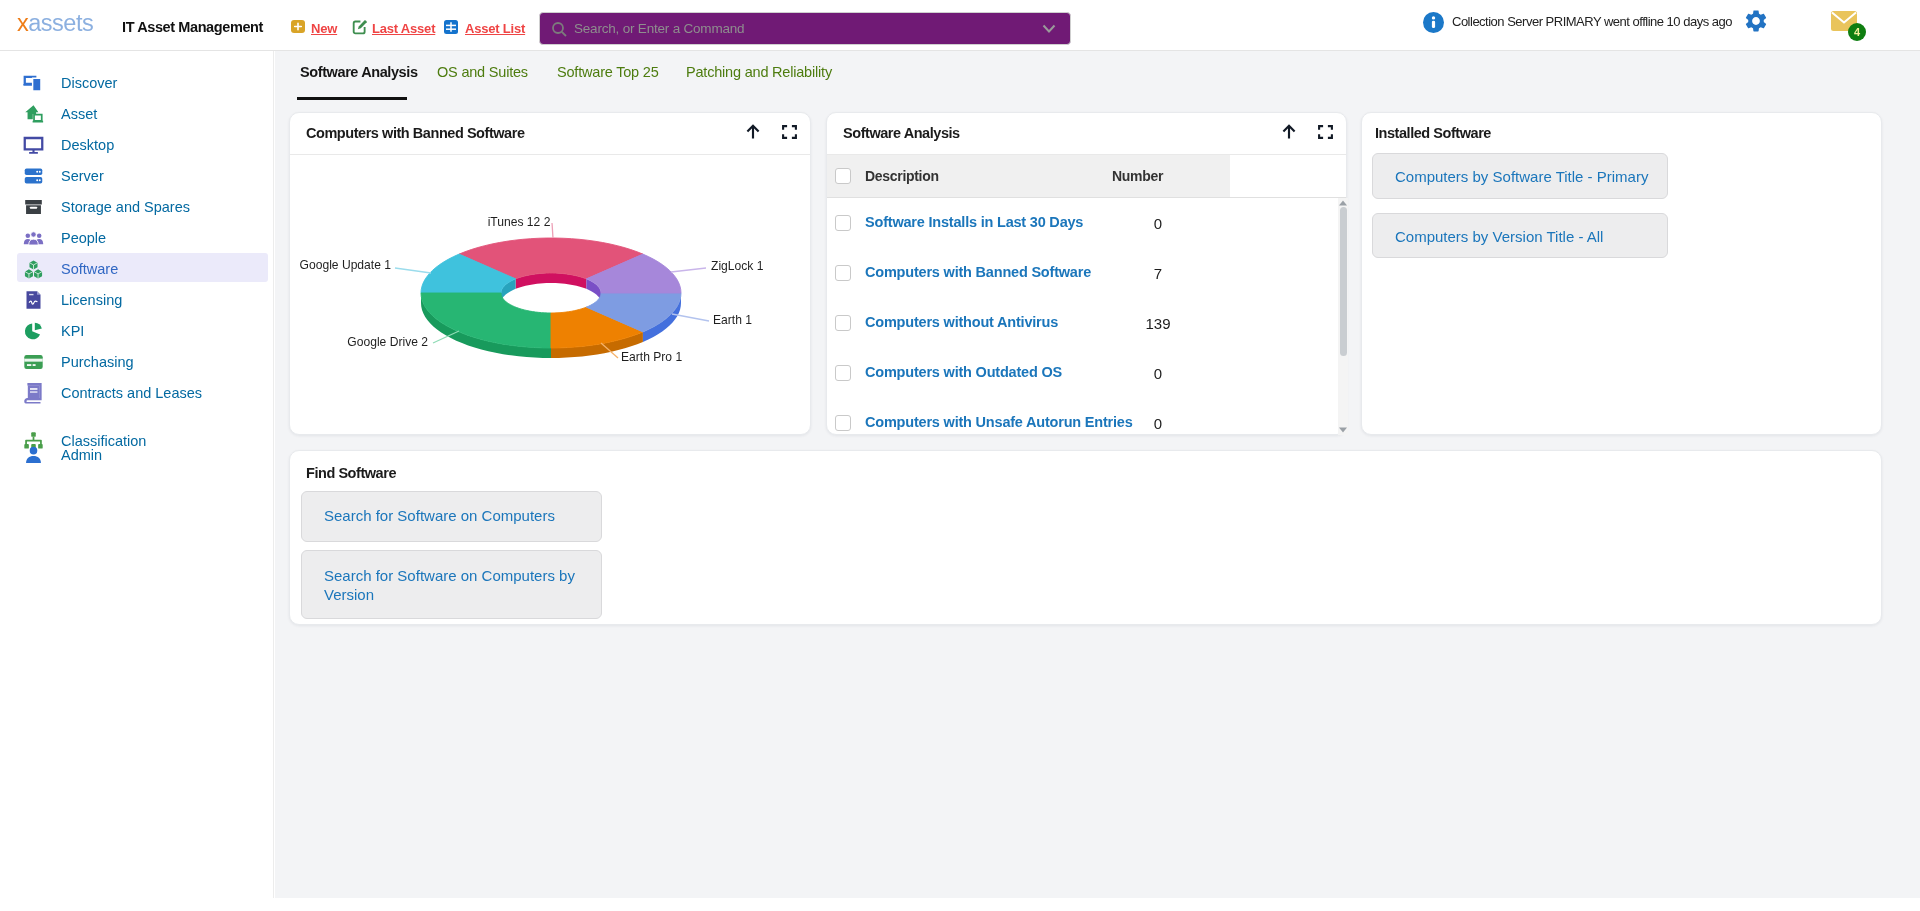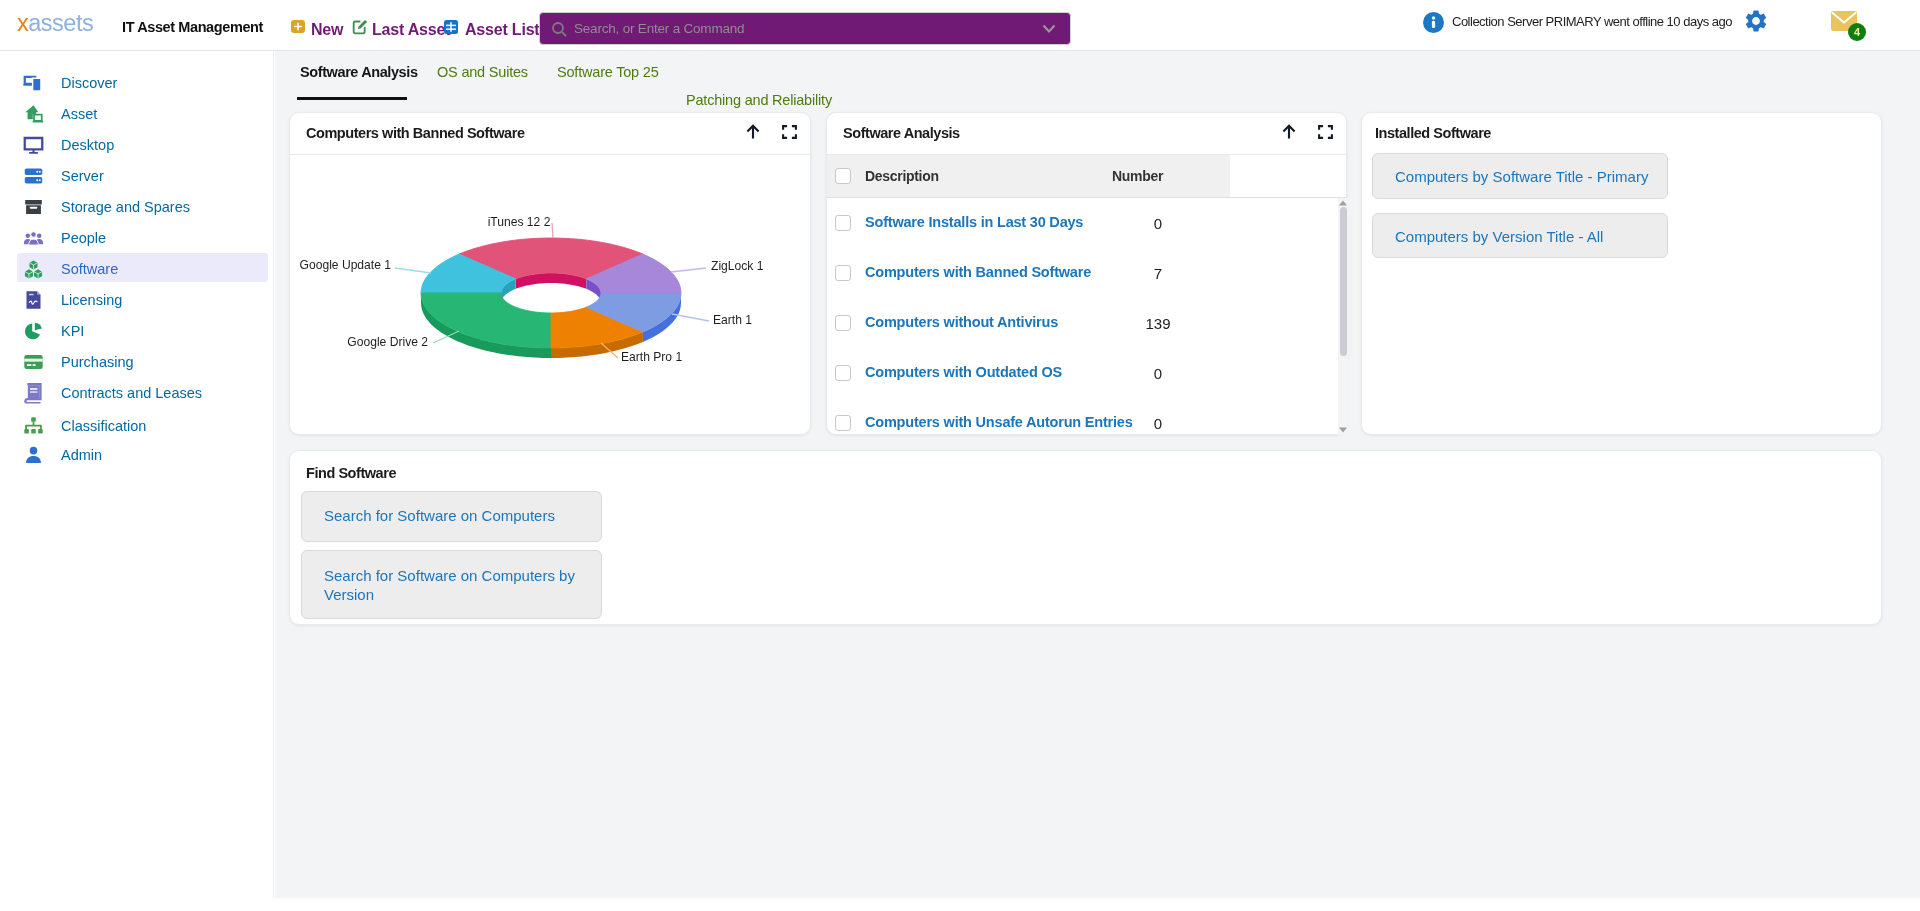--- a/index.html
+++ b/index.html
@@ -3,21 +3,21 @@
 <meta charset="utf-8">
 <style>
 * { margin:0; padding:0; box-sizing:border-box; }
 html,body { width:1920px; height:911px; background:#fff; font-family:"Liberation Sans", sans-serif; overflow:hidden; }
 .abs { position:absolute; }
 
 .topbar { position:absolute; left:0; top:0; width:1920px; height:51px; background:#fff; border-bottom:1px solid #e4e4e4; }
 .logo { position:absolute; left:17px; top:10px; font-size:23.5px; letter-spacing:-0.5px; color:#8cb0e0; font-weight:400; }
 .logo .x { color:#ee7d18; }
 .apptitle { position:absolute; left:122px; top:19px; font-size:14.5px; letter-spacing:-0.4px; font-weight:700; color:#111; }
-.tbitem { position:absolute; top:21px; font-size:16px; letter-spacing:-0.2px; font-weight:700; color:#701a75; }
+.tbitem { position:absolute; top:21px; font-size:13px; letter-spacing:-0.2px; font-weight:700; color:#ef4444;text-decoration:underline; }
 .searchbox { position:absolute; left:539px; top:12px; width:532px; height:33px; border:1px solid #cfcfcf; border-radius:4px; background:#701a75; }
 .searchbox .ph { position:absolute; left:34px; top:8px; font-size:13.5px; letter-spacing:-0.2px; color:#8e8e8e; }
 .rightmsg { position:absolute; left:1452px; top:14px; font-size:13px; letter-spacing:-0.5px; color:#222; }
 
 .sidebar { position:absolute; left:0; top:51px; width:274px; height:847px; background:#fff; border-right:1px solid #ececec; }
 .mainbg { position:absolute; left:275px; top:51px; width:1645px; height:847px; background:#f3f4f6; }
 .navitem { position:absolute; left:0; width:274px; height:30px; }
 .navitem .txt { position:absolute; left:61px; top:50%; transform:translateY(-50%); font-size:14.5px; color:#0369a1; }
 .navitem .ic { position:absolute; left:23px; top:50%; transform:translateY(-50%); width:21px; height:21px; }
 .navsel { position:absolute; left:17px; top:202px; width:251px; height:29px; background:#ebeafa; border-radius:3px; }
@@ -211,21 +211,21 @@
       <svg class="ic" viewBox="0 0 24 24">
         <g fill="#7c7ac8">
           <path d="M5 2h15v17H5a2.3 2.3 0 0 0 0 4.6h15" fill="none" stroke="#7c7ac8" stroke-width="2.6"></path>
           <path d="M5.5 3h13.5v15H5.5z"></path>
           <rect x="8" y="6.5" width="8.5" height="1.8" fill="#fff"></rect>
           <rect x="8" y="10" width="8.5" height="1.8" fill="#fff" opacity="0.75"></rect>
         </g>
       </svg>
       <div class="txt">Contracts and Leases</div>
     </div>
-<div class="navitem" style="top:360px;">
+<div class="navitem" style="top:375px;">
       <svg class="ic" viewBox="0 0 24 24">
         <g fill="#4a9e4a">
           <rect x="9.4" y="2" width="5.2" height="5.2" rx="1"></rect>
           <rect x="1.5" y="15.5" width="5.2" height="5.2" rx="1"></rect>
           <rect x="9.4" y="15.5" width="5.2" height="5.2" rx="1"></rect>
           <rect x="17.3" y="15.5" width="5.2" height="5.2" rx="1"></rect>
           <path d="M11 7h2v3.5h7.5a1 1 0 0 1 1 1.2v3.8h-2v-3H4.5v3h-2v-3.8a1 1 0 0 1 1-1.2H11z"></path>
         </g>
       </svg>
       <div class="txt">Classification</div>
@@ -238,21 +238,21 @@
         </g>
       </svg>
       <div class="txt">Admin</div>
     </div>
 
 </div>
 
 <div class="tab active" style="left:300px;">Software Analysis</div>
 <div class="tab" style="left:437px;">OS and Suites</div>
 <div class="tab" style="left:557px;">Software Top 25</div>
-<div class="tab" style="left:686px;margin-top:28px;">Patching and Reliability</div>
+<div class="tab" style="left:686px;">Patching and Reliability</div>
 <div class="tabline"></div>
 
 <div class="card" style="left:289px; top:112px; width:522px; height:323px;">
   <div class="cardtitle">Computers with Banned Software</div>
   <div class="cardicons">
     <svg width="14" height="15" viewBox="0 0 14 15">
         <path d="M7 14.5V2.5M1.4 7.6L7 1.8l5.6 5.8" fill="none" stroke="#121a26" stroke-width="2.15"></path>
       </svg>
     <svg width="15" height="14" viewBox="0 0 15 14">
         <g fill="none" stroke="#121a26" stroke-width="2.1">

